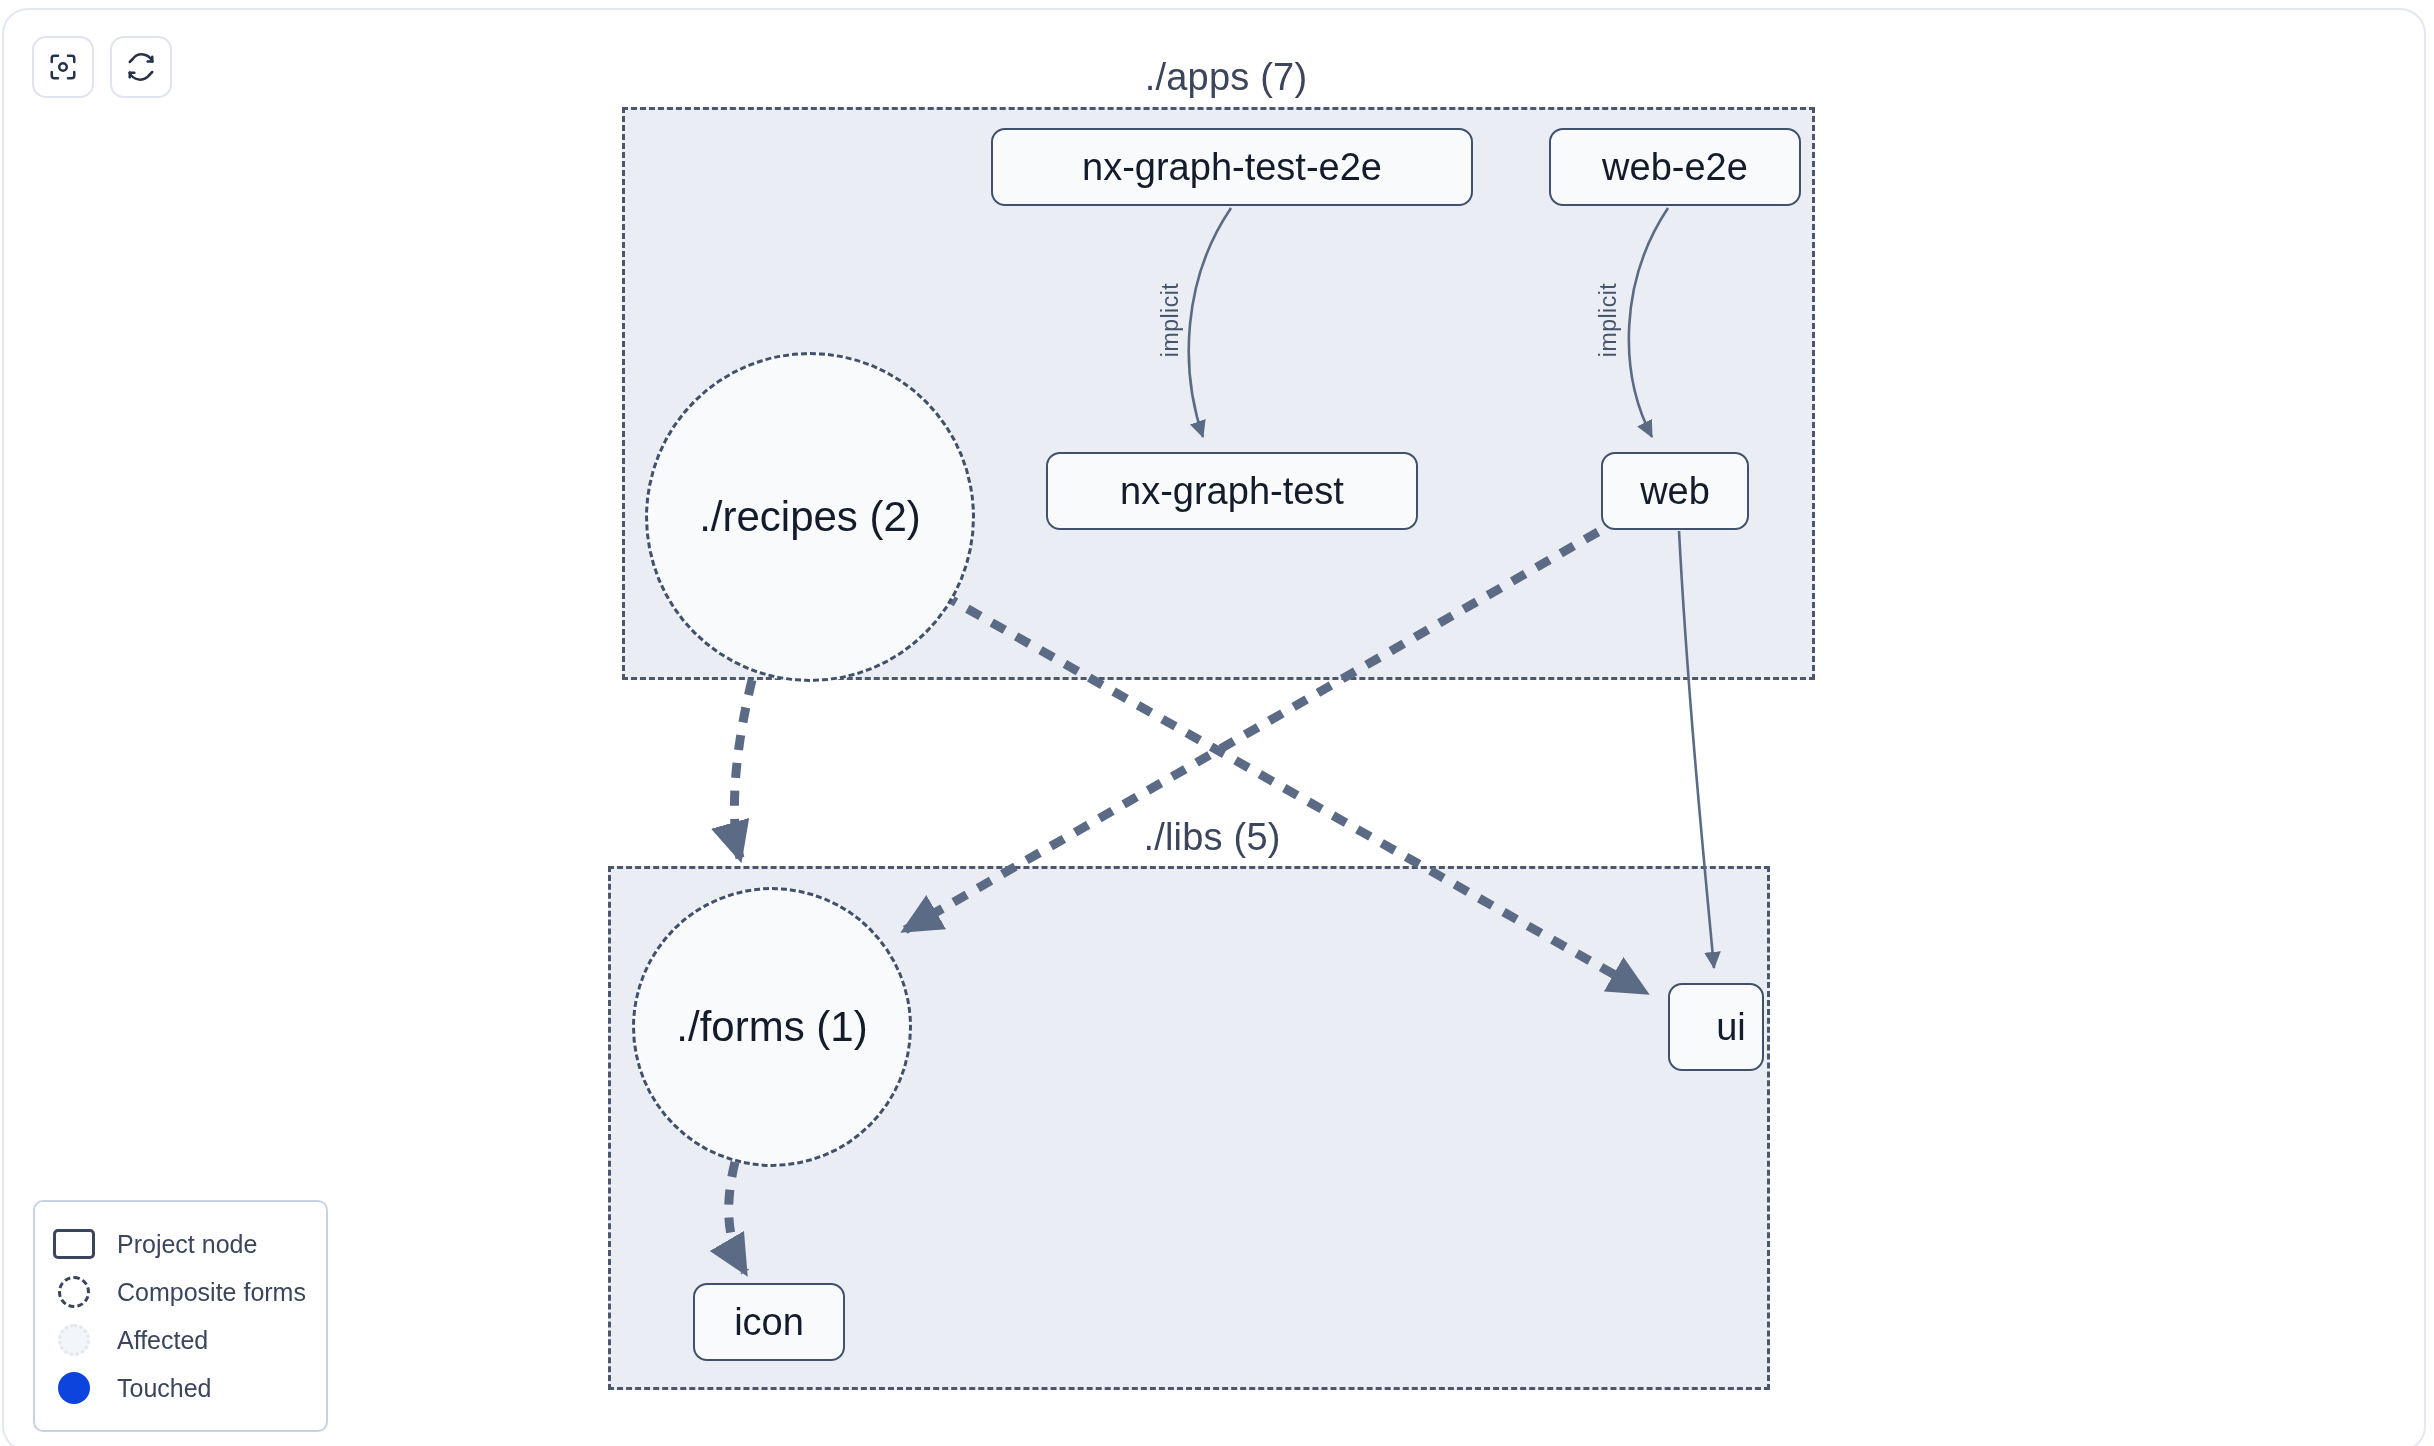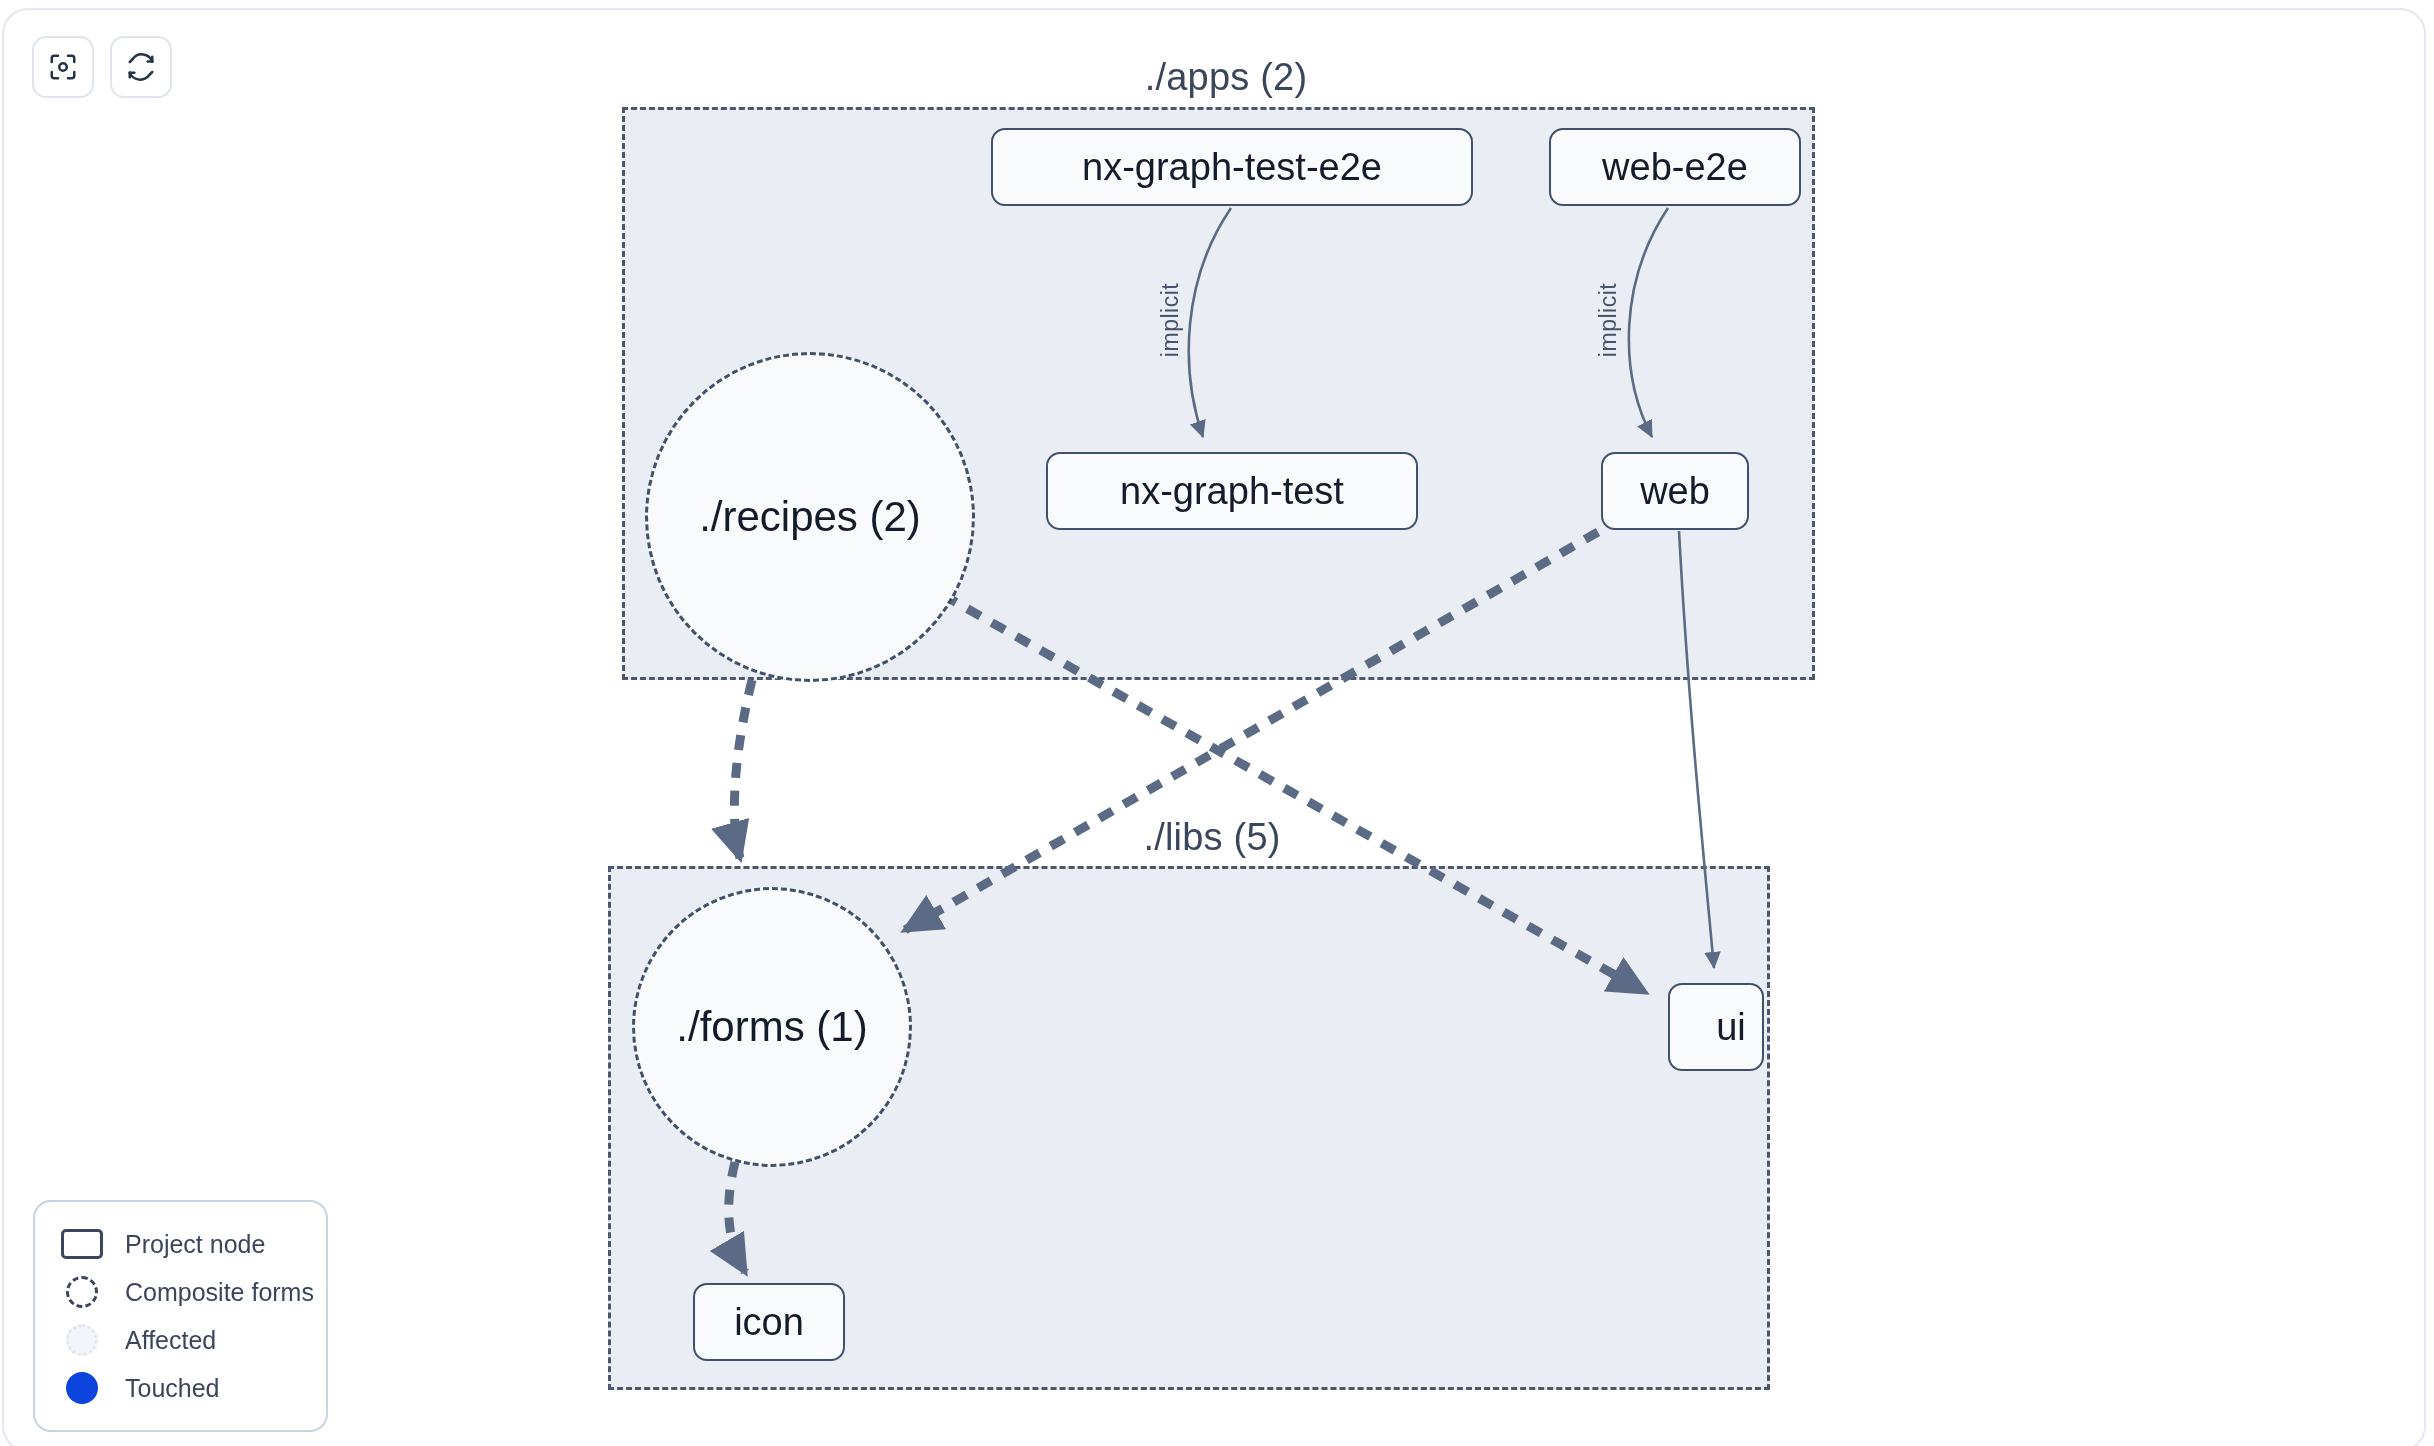--- a/index.html
+++ b/index.html
@@ -128,23 +128,23 @@
     letter-spacing: 0.5px;
   }
 
   
   .legend {
     position: absolute;
     left: 33px;
     top: 1200px;
     width: 295px;
     border: 2px solid #c9d2e3;
-    border-radius: 18px;
-    background: #ffffff;
-    padding: 18px 22px 18px 26px;
+    border-radius: 10px;
+    background: #ffffff;
+    padding: 18px 22px 18px 18px;
     box-sizing: border-box;
     z-index: 50;
   }
   .legend-row {
     display: flex;
     align-items: center;
     height: 48px;
     gap: 22px;
   }
   .legend-text {
@@ -222,21 +222,21 @@
         </svg>
       </span>
     </div>
   </div>
 
   <div class="graph-canvas">
 
     <div class="group-box" style="left:622px; top:107px; width:1193px; height:573px;"></div>
     <div class="group-box" style="left:608px; top:866px; width:1162px; height:524px;"></div>
 
-    <div class="group-label" style="left:1226px; top:56px;">./apps (2)</div>
+    <div class="group-label" style="left:1226px; top:56px;">./apps (7)</div>
     <div class="group-label" style="left:1197px; top:816px;margin-left:15px;">./libs (5)</div>
 
     <svg class="edge-layer" viewBox="0 0 2434 1446" preserveAspectRatio="none">
       <defs>
         <marker id="ah-thin" markerWidth="9" markerHeight="9" refX="6.2" refY="3.2" orient="auto" markerUnits="strokeWidth">
           <path d="M0,0 L6.6,3.2 L0,6.4 z" fill="#5c6b85"></path>
         </marker>
         <marker id="ah-thick" markerWidth="6" markerHeight="6" refX="4.0" refY="2.2" orient="auto" markerUnits="strokeWidth">
           <path d="M0,0 L4.6,2.2 L0,4.4 z" fill="#5c6b85"></path>
         </marker>

